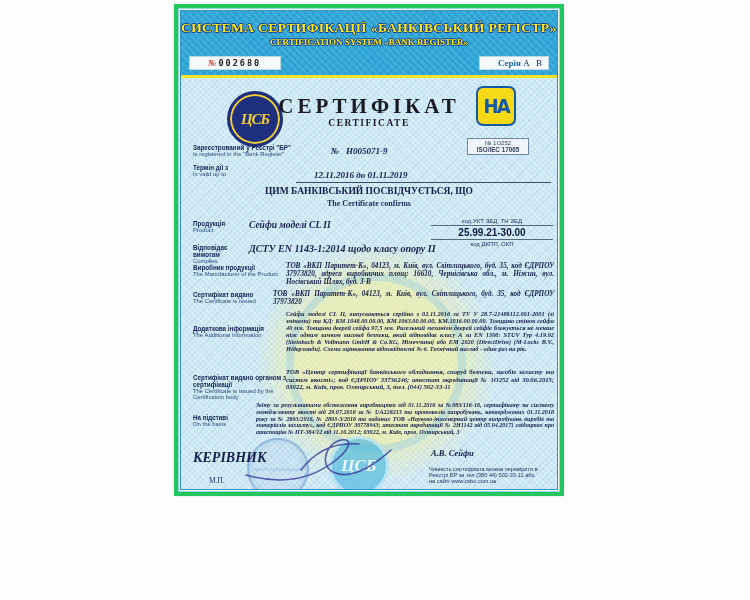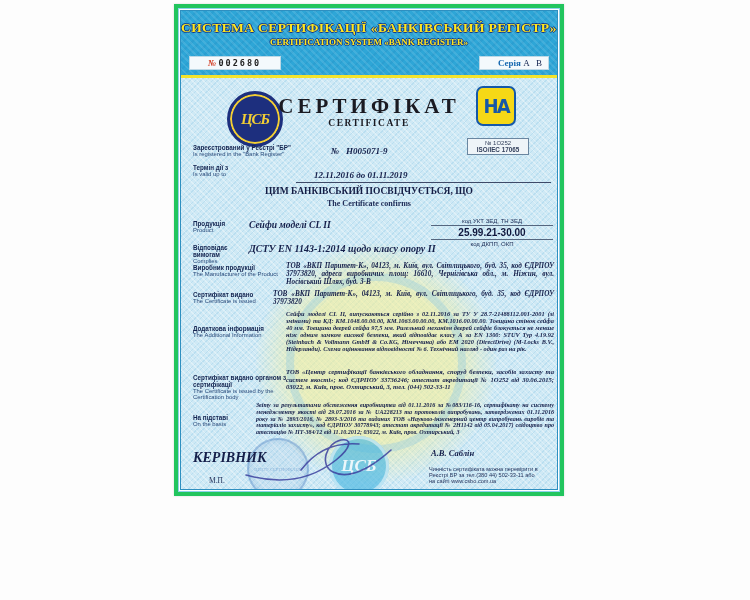--- a/index.html
+++ b/index.html
@@ -201,19 +201,19 @@
         <div class="abs emblem-blue">
           <span>ЦСБ</span>
         </div>
         <div class="abs val" style="left:12px; top:372px; font-size:14px;">КЕРІВНИК</div>
         <div class="abs" style="left:28px; top:398px; font-size:7.5px; font-weight:normal; color:#1c2a55;">М.П.</div>
 
         <svg class="abs" style="left:60px; top:352px;" width="170" height="60" viewBox="0 0 170 60">
           <path d="M5 45 C 40 55, 70 50, 95 30 C 110 18, 112 8, 100 10 C 85 13, 78 35, 92 42 C 108 50, 130 38, 150 20 M 60 40 C 75 20, 95 12, 118 14" fill="none" stroke="#3b3f9e" stroke-width="1.6" stroke-linecap="round" opacity=".85"></path>
         </svg>
 
-        <div class="abs val" style="left:250px; top:370px; font-size:8.5px;">А.В. Саблін</div>
+        <div class="abs val" style="left:250px; top:370px; font-size:8.5px;">А.В. Сейфи</div>
         <div class="abs note" style="left:248px; top:388px;">Чинність сертифіката можна перевірити в Реєстрі БР за тел.(380 44) 502-33-11 або на сайті www.csbo.com.ua</div>
       </div>
 
     </div>
   </div>
 </div>
 
 </body></html>

